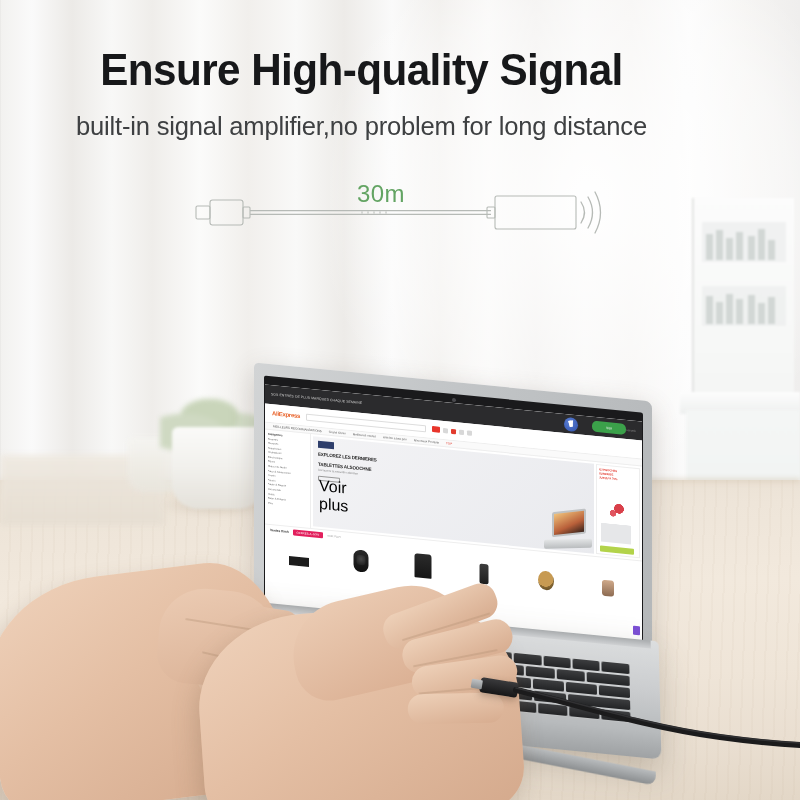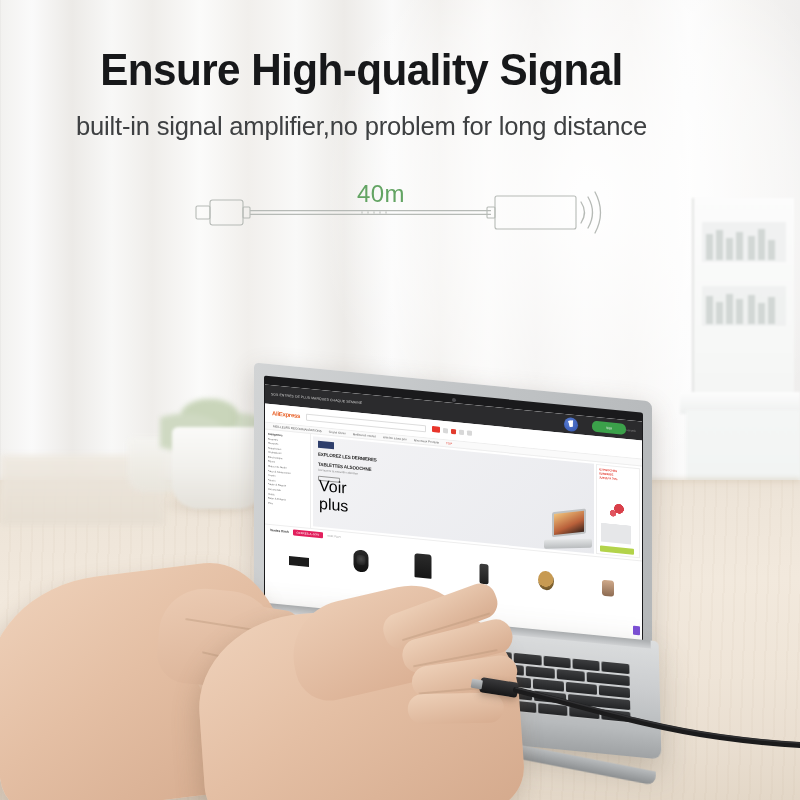--- a/index.html
+++ b/index.html
@@ -562,21 +562,21 @@
     <path d="M 516 688 C 570 700, 640 724, 720 735 C 756 740, 782 742, 800 743" stroke="#3b3b3d" stroke-width="1.6" fill="none" stroke-linecap="round" opacity=".7"></path>
   </svg>
   <div class="usb-plug"></div>
 
   <div id="headline-block">
     <div id="title">Ensure High-quality Signal</div>
     <div id="subtitle">built-in signal amplifier,no problem for long distance</div>
   </div>
 
   <div id="diagram">
-    <div id="distance-label">40m</div>
+    <div id="distance-label">30m</div>
 
     <svg width="410" height="66" viewBox="0 0 410 66">
 
       <g class="dg-stroke" stroke-width="1.1">
         <rect x="1" y="24" width="14" height="13" rx="1.5"></rect>
         <rect x="15" y="18" width="33" height="25" rx="2.5"></rect>
         <rect x="48" y="25" width="7" height="11" rx="1"></rect>
       </g>
 
       <g>

